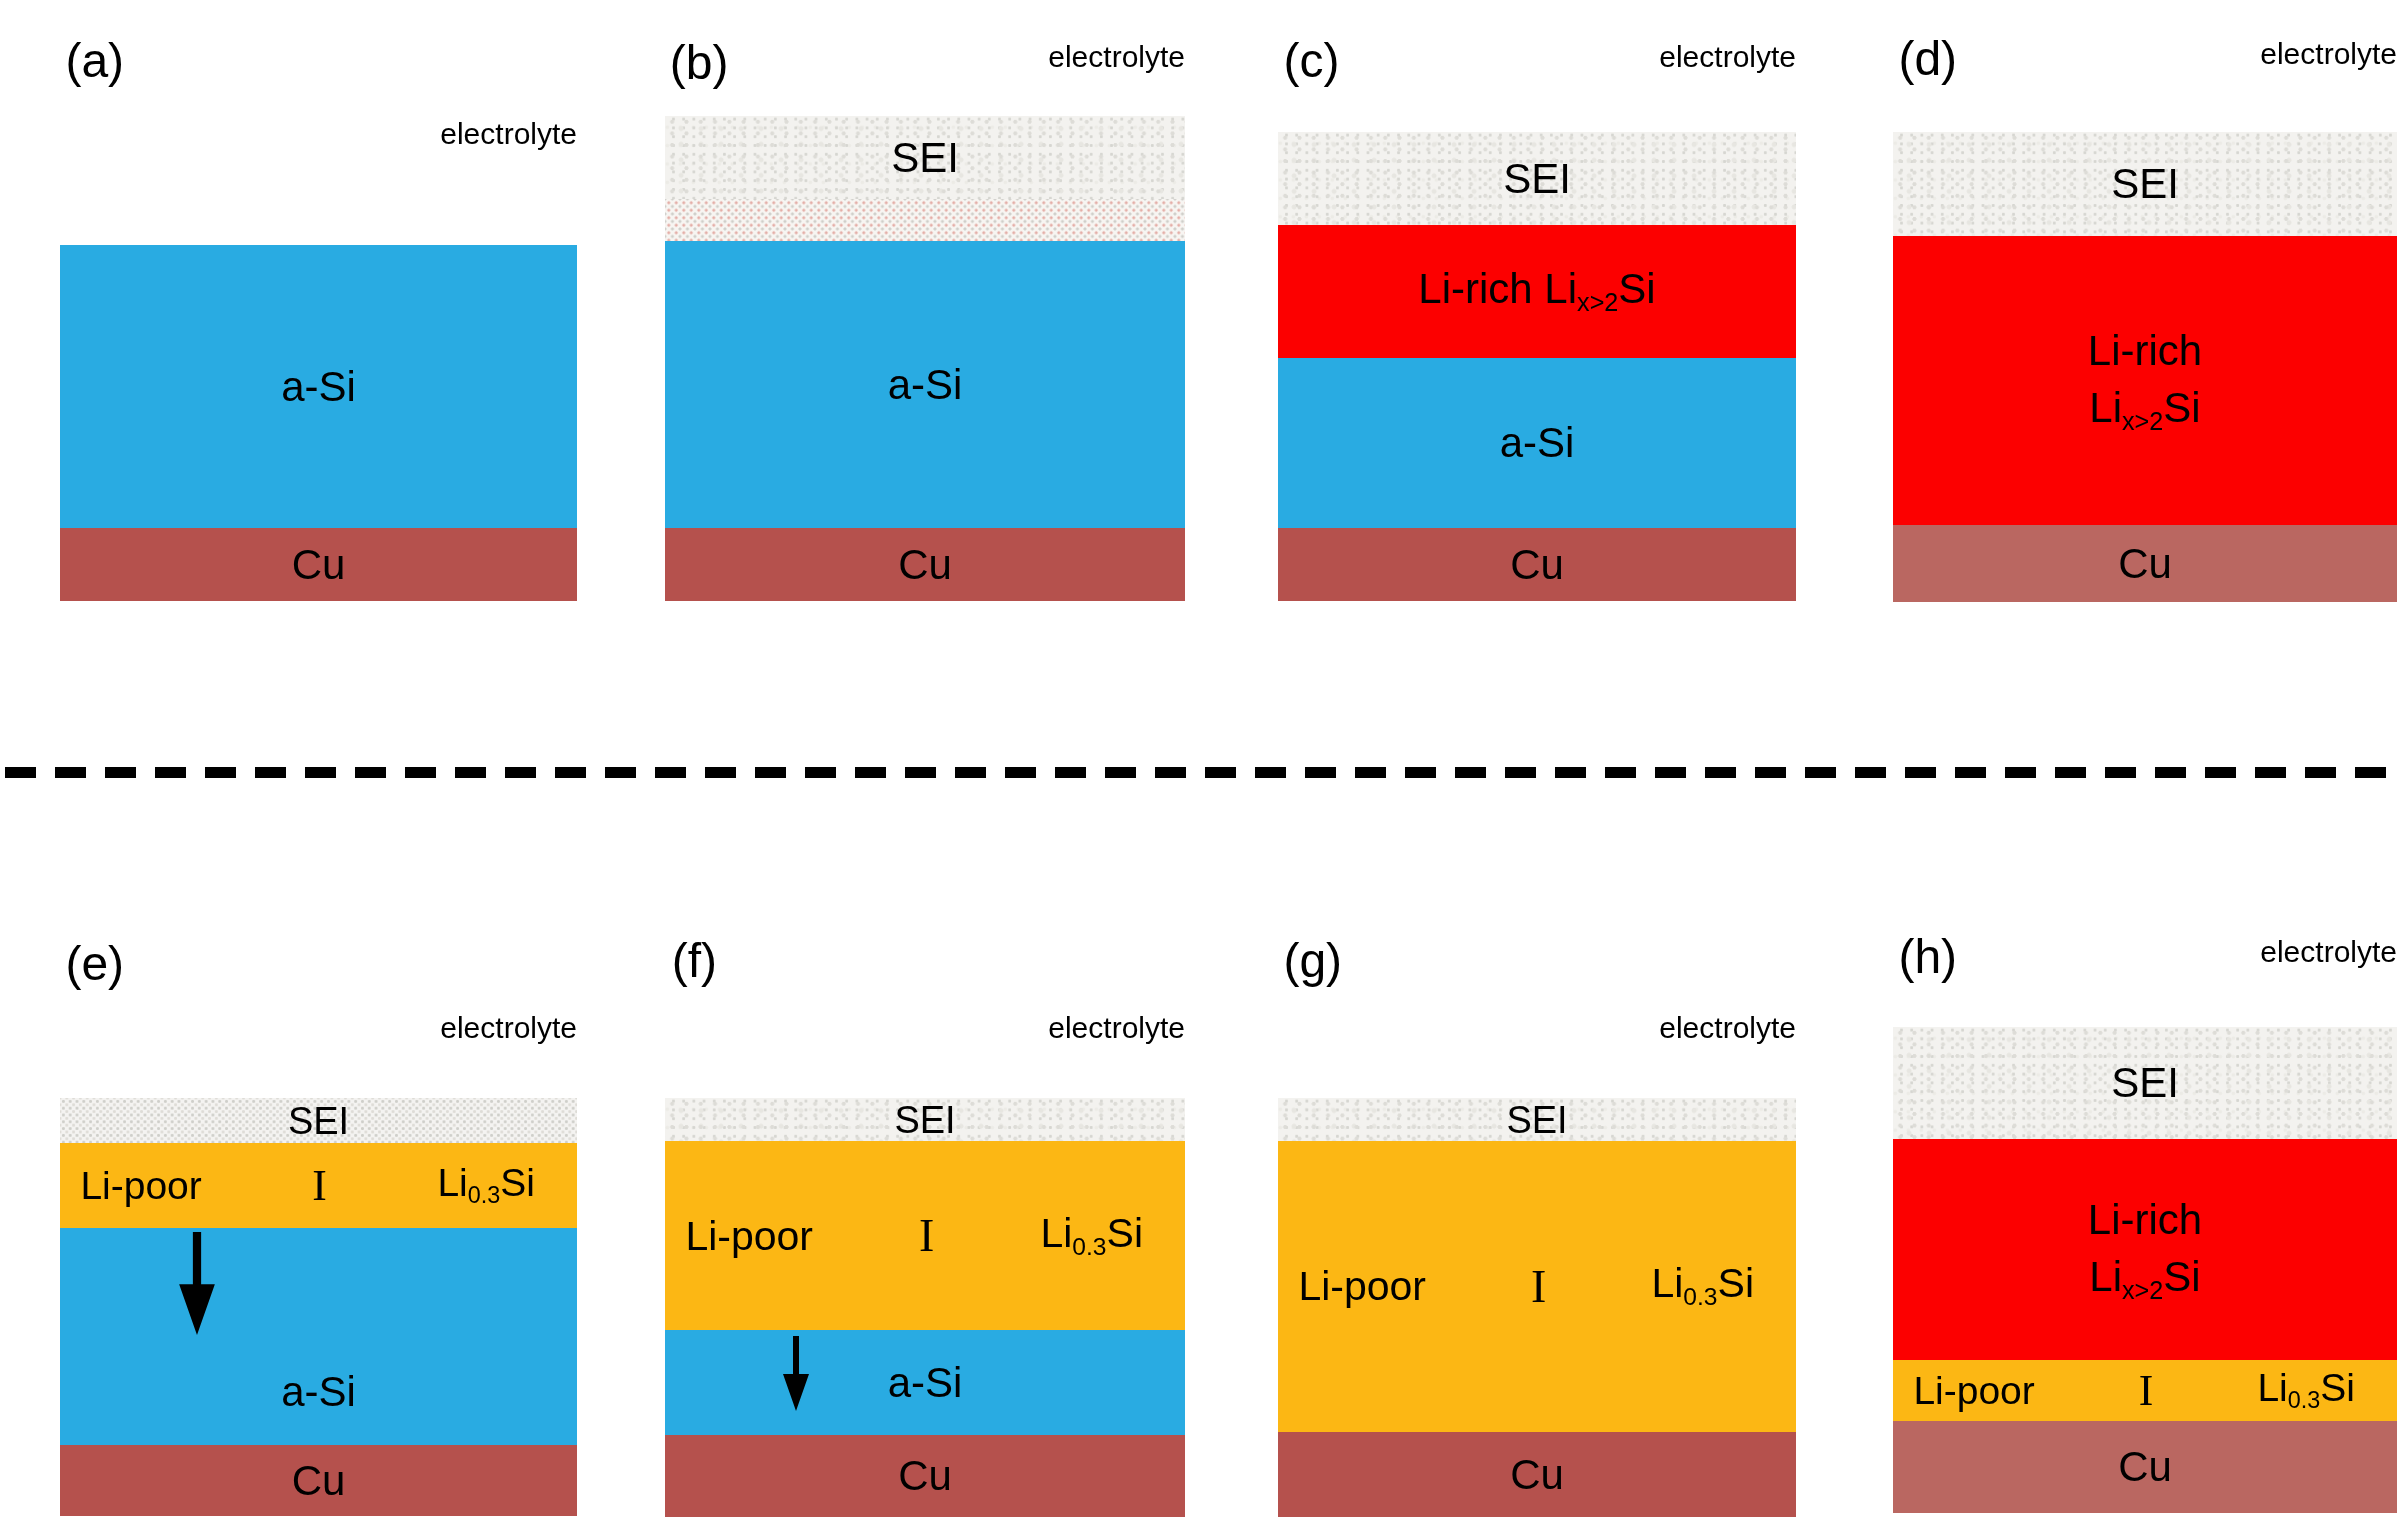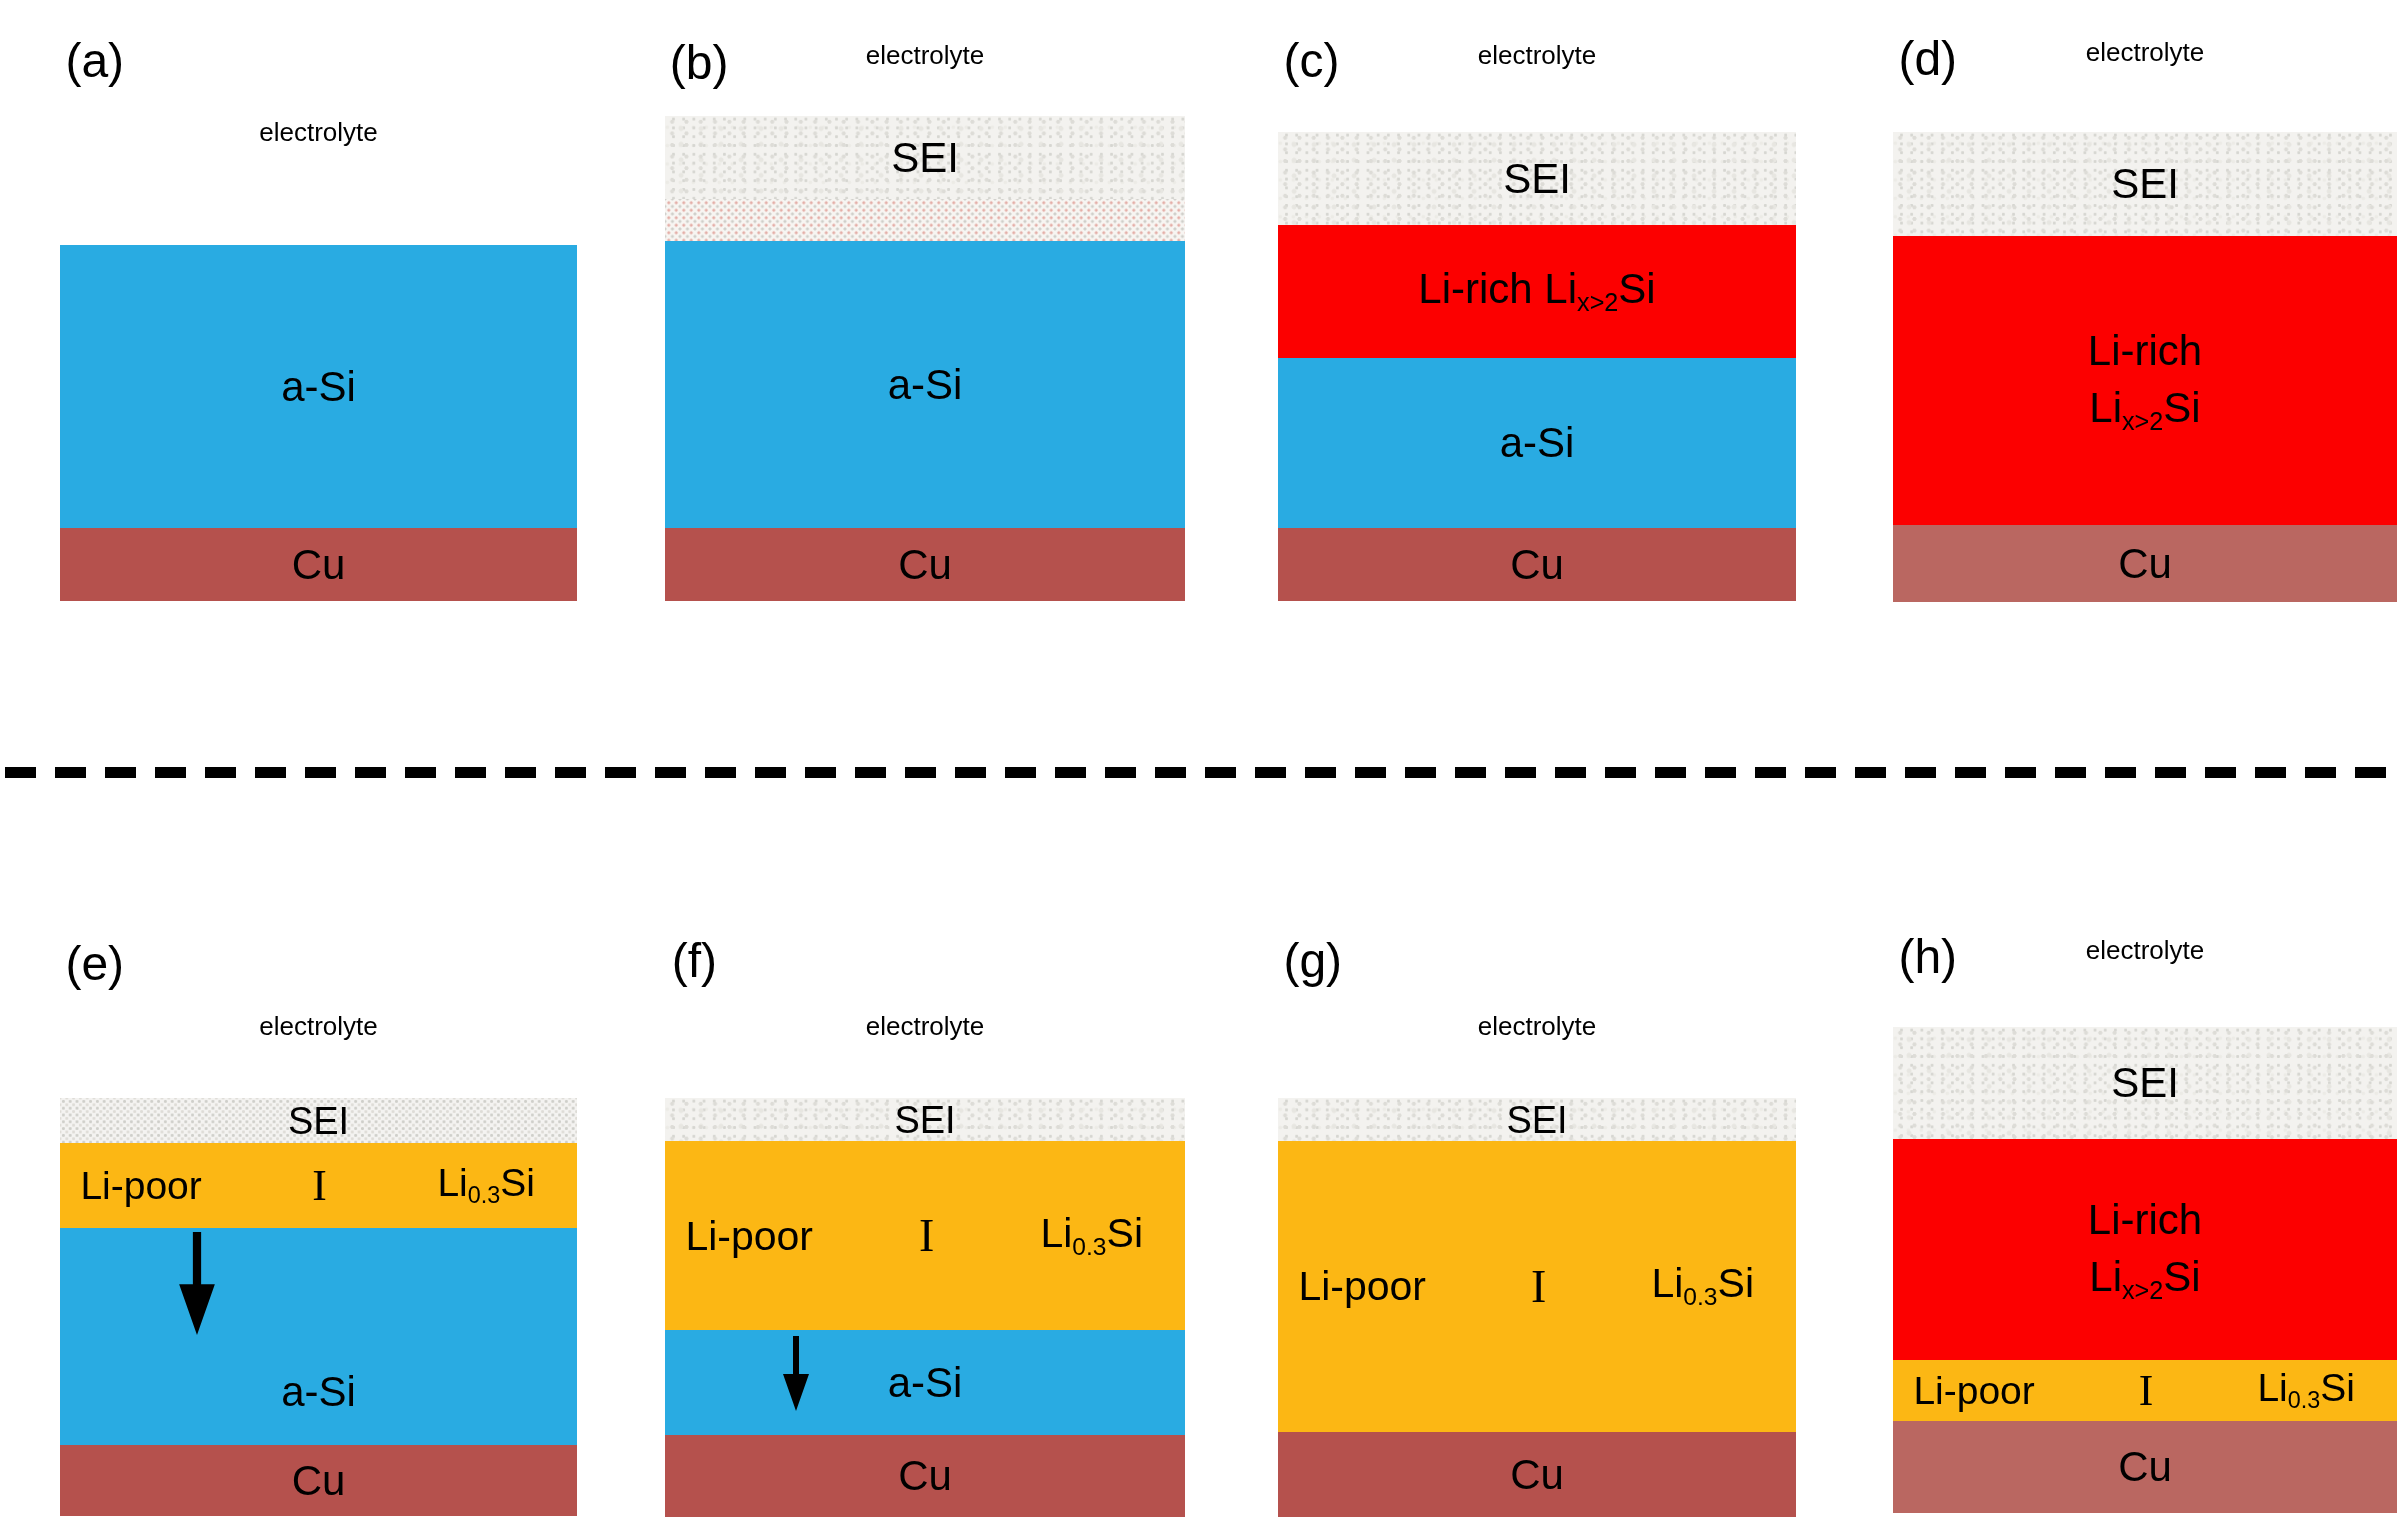--- a/index.html
+++ b/index.html
@@ -7,21 +7,21 @@
     position:relative; width:2401px; height:1523px; background:#ffffff;
     font-family:"Liberation Sans", sans-serif; color:#000; overflow:hidden;
   }
   .panel{position:absolute; top:0; height:100%;}
   .col1{left:60px;  width:517px;}
   .col2{left:665px; width:520px;}
   .col3{left:1278px;width:518px;}
   .col4{left:1893px;width:504px;}
 
   .plabel{position:absolute; font-size:48px; line-height:1;}
-  .elec{position:absolute; left:0; right:0; text-align:center; font-size:26px; line-height:1;}
+  .elec{position:absolute; left:0; right:0; text-align:right; font-size:30px; line-height:1;}
 
   .layer{
     position:absolute; left:0; right:0;
     display:flex; align-items:center; justify-content:center;
     font-size:42px; line-height:1;
   }
   .sub{font-size:0.6em; vertical-align:-0.32em;}
   .phase{font-family:"Liberation Serif", serif; font-size:1.12em;}
 
   .formula-row{justify-content:space-between; padding:0 42px 0 20.4px; box-sizing:border-box;}

